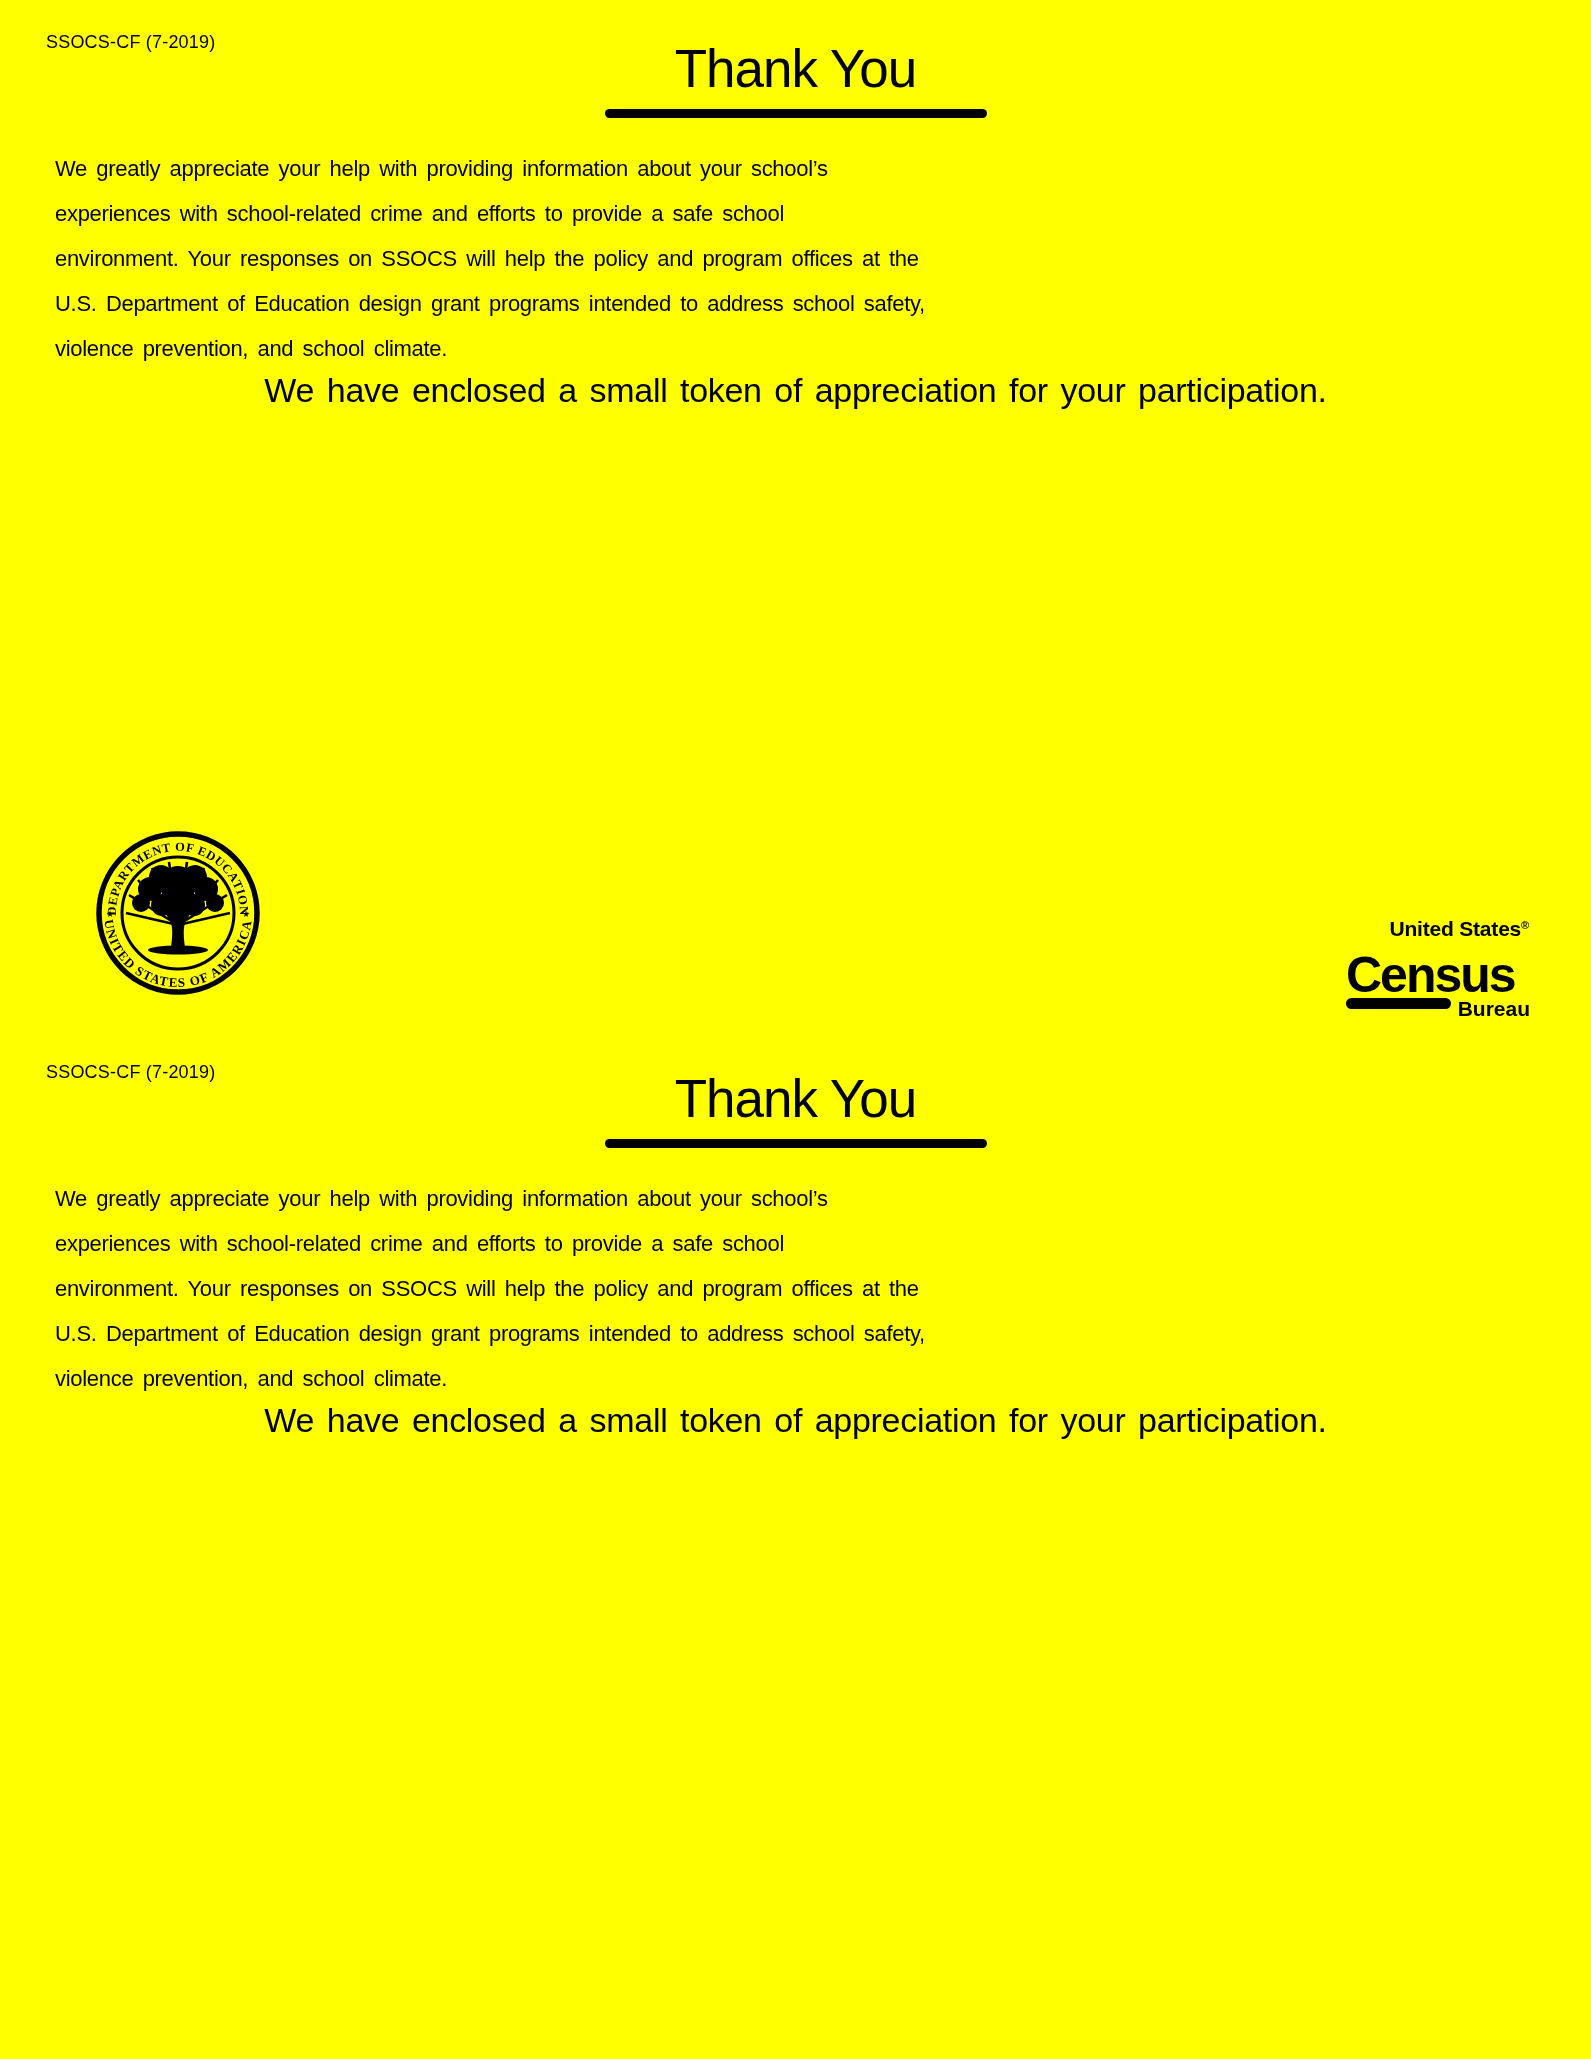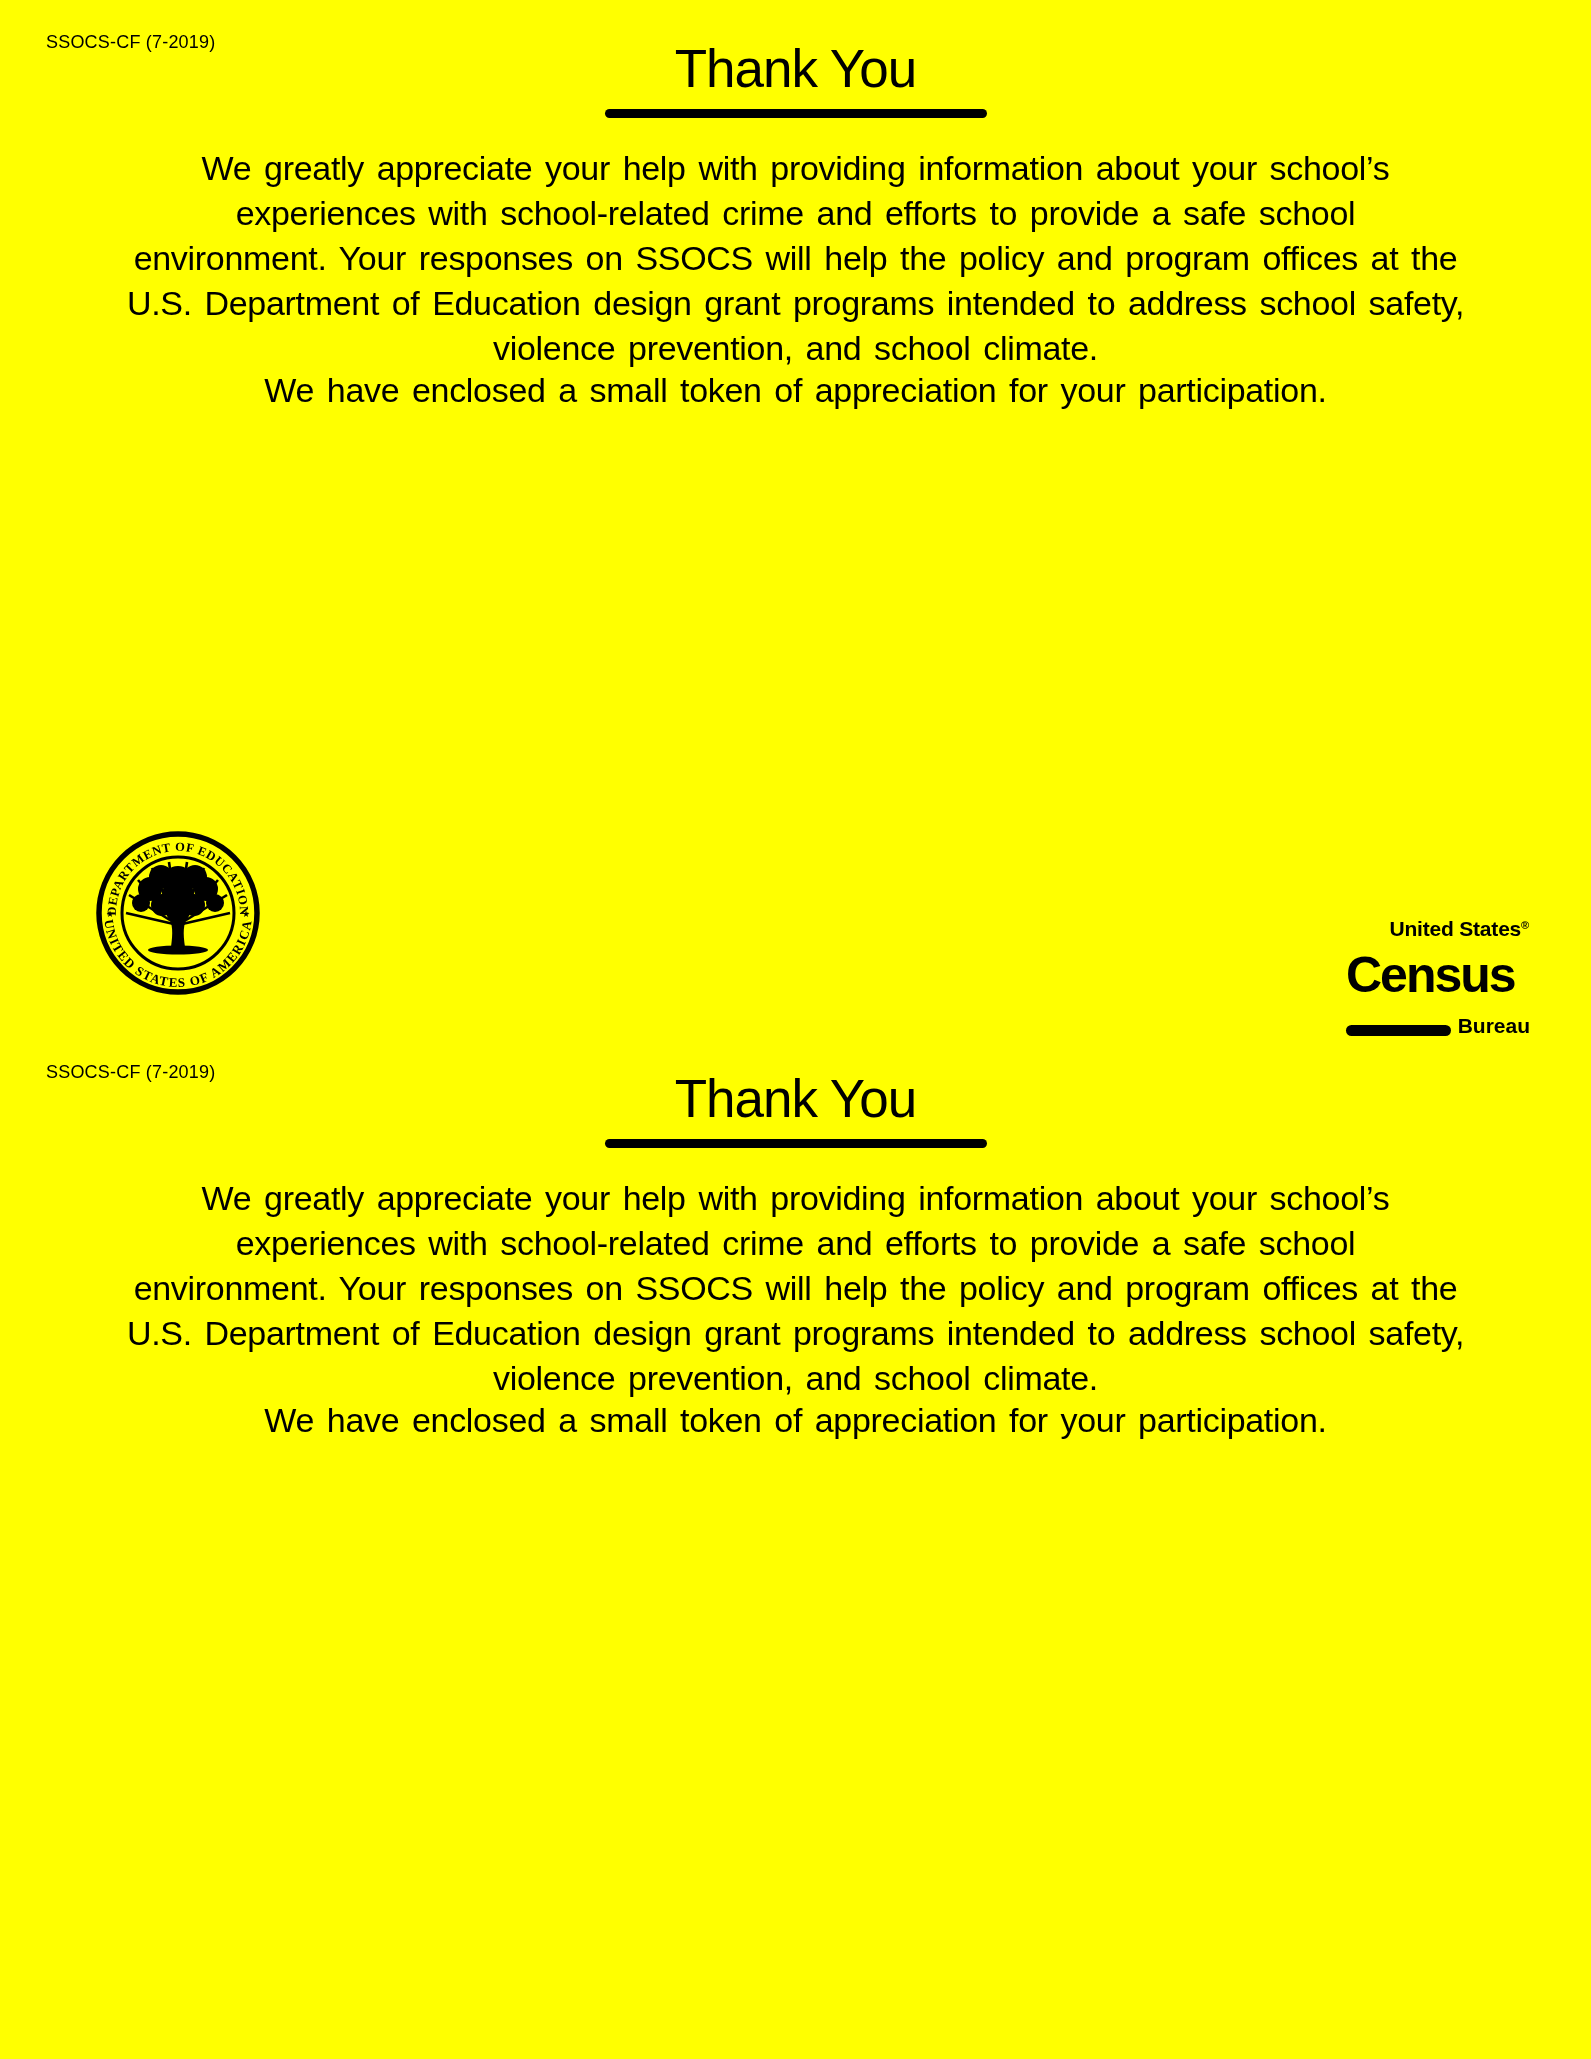--- a/index.html
+++ b/index.html
@@ -60,22 +60,21 @@
     background: #000;
     border-radius: 4.5px;
     margin: 1px auto 0 auto;
   }
 
   .paragraph {
     position: absolute;
     top: 146px;
     left: 55px;
     right: 55px;
-    text-align: center;
-    font-size: 34px;
+    font-size: 22px;
     line-height: 45px;
     letter-spacing: -0.3px;
     word-spacing: 3.5px;
     white-space: pre-line;
   }
   .token-line {
     position: absolute;
     top: 368px;
     left: 55px;
     right: 55px;
@@ -131,22 +130,22 @@
   .census-main {
     font-weight: bold;
     font-size: 50px;
     line-height: 42px;
     letter-spacing: -2px;
     margin-top: 15px;
     white-space: nowrap;
   }
   .census-bottom {
     display: flex;
-    align-items: flex-end;
-    margin-top: 19px;
+    align-items: flex-start;
+    margin-top: 2px;
   }
   .census-bar {
     flex: 1 1 auto;
     height: 11px;
     background: #000;
     border-radius: 5.5px;
     margin-right: 7px;
   }
   .census-sub {
     font-weight: bold;

